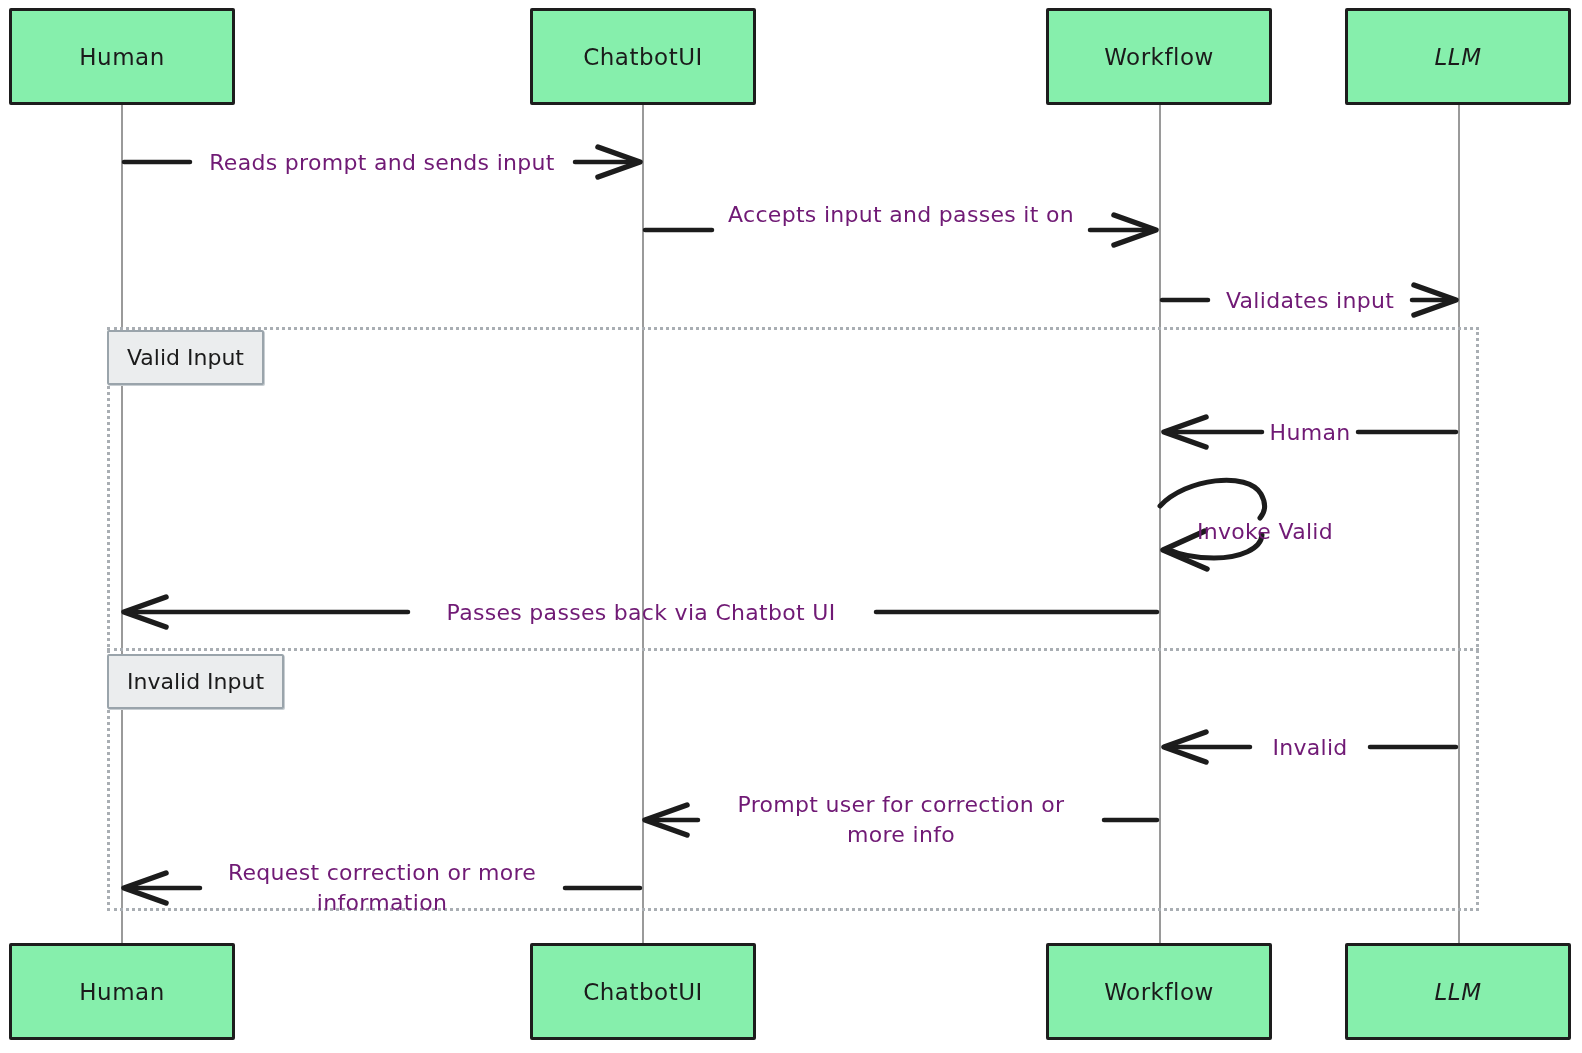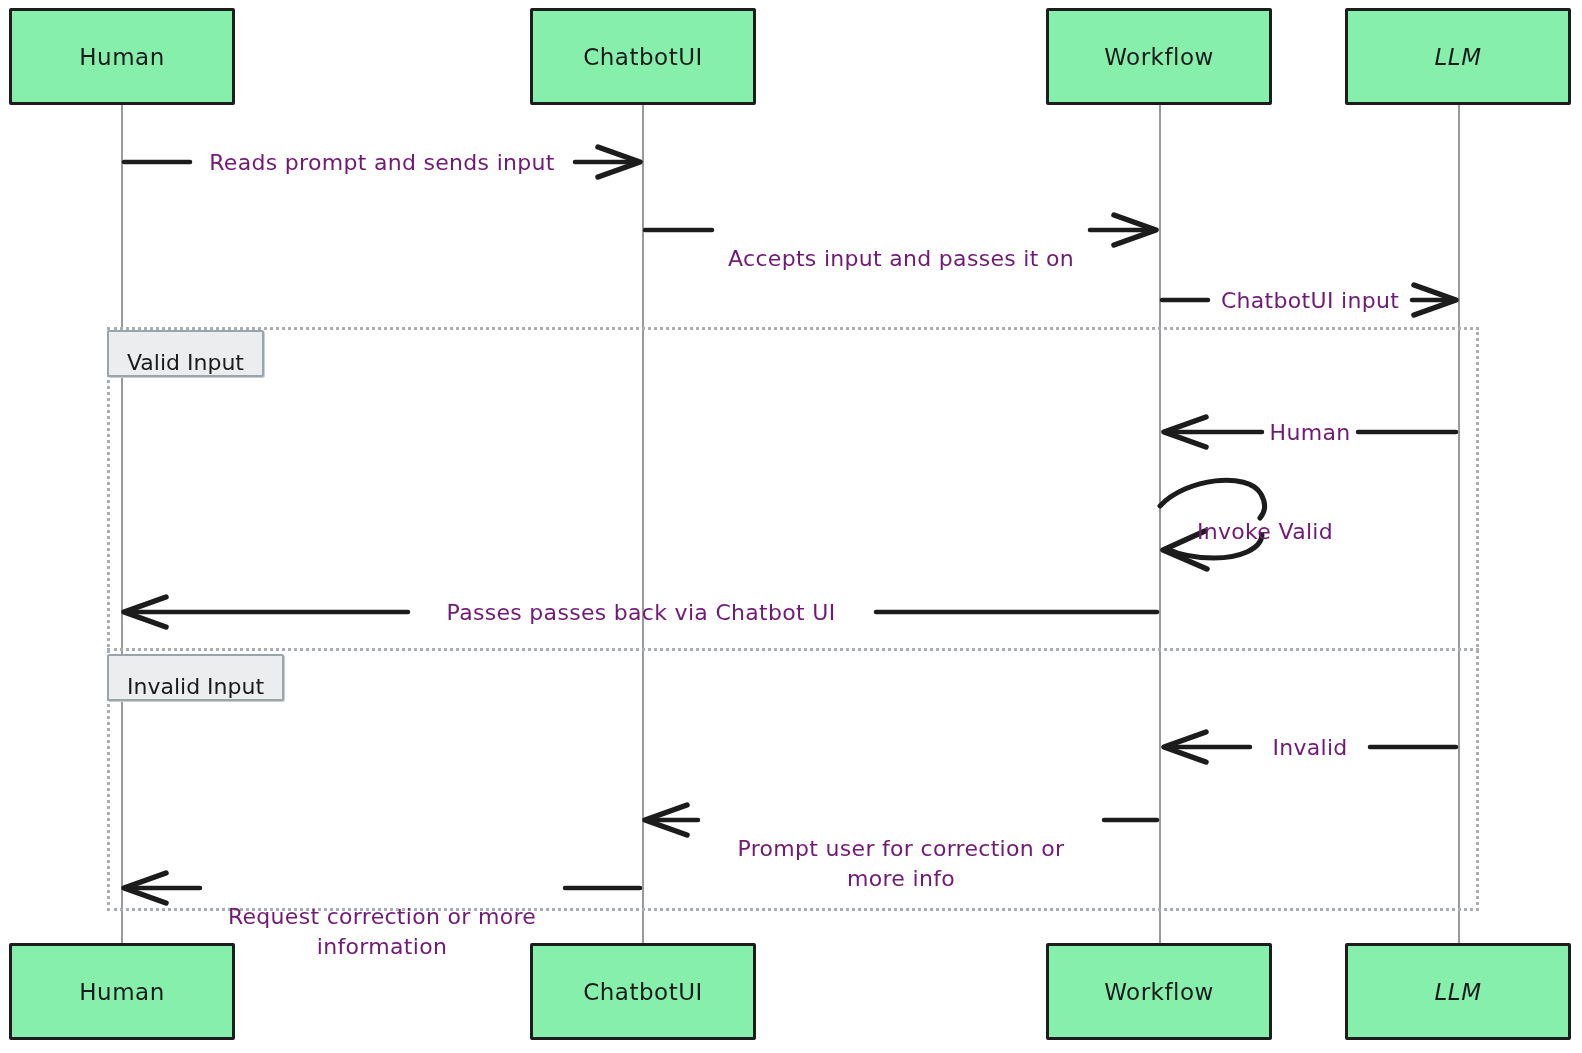--- a/index.html
+++ b/index.html
@@ -55,27 +55,27 @@
     position: absolute;
     left: 107px;
     top: 648px;
     width: 1372px;
     height: 0;
     border-top: 3px dotted #a9aeb3;
     z-index: 2;
   }
   .section-label {
     position: absolute;
-    height: 47px;
+    height: 55px;
     background: #ebedee;
     border: 2.5px solid #9aa4ab;
     border-radius: 2px;
     display: flex;
-    align-items: flex-end;
-    padding: 0 18px;
+    align-items: center;
+    padding: 8px 18px;
     font-size: 22px;
     z-index: 7;
     box-sizing: border-box;
     box-shadow: 1px 1px 0 #c8ced2;
   }
   
   .arrows {
     position: absolute;
     left: 0; top: 0;
     width: 1582px;
@@ -91,21 +91,20 @@
     text-align: center;
     z-index: 4;
     color: #701a75;
   }
   .msg.single {
     white-space: nowrap;
     transform: translate(-50%, -50%);
   }
   .msg.multi {
     line-height: 30px;
-    margin-top: 44px;
   }
 </style>
 </head>
 <body>
 
 <div class="stage">
 
   <div class="lifeline" style="left:121px"></div>
   <div class="lifeline" style="left:642px"></div>
   <div class="lifeline" style="left:1159px"></div>
@@ -168,21 +167,21 @@
       <line x1="565" y1="888" x2="640" y2="888" stroke-width="4.5"></line>
       <line x1="128" y1="888" x2="200" y2="888" stroke-width="4.5"></line>
       <path d="M 166,873 L 124,888 L 166,903" stroke-width="5.5"></path>
     </g>
   </svg>
 
   <div class="msg single" style="left:382px; top:162px">Reads prompt and sends input</div>
 
   <div class="msg multi" style="left:721px; top:200px; width:360px">Accepts input and passes it on</div>
 
-  <div class="msg single" style="left:1310px; top:300px">ChatbotUI input</div>
+  <div class="msg single" style="left:1310px; top:300px">Validates input</div>
 
   <div class="msg single" style="left:1310px; top:432px">Human</div>
 
   <div class="msg single" style="left:1265px; top:531px">Invoke Valid</div>
 
   <div class="msg single" style="left:641px; top:612px">Passes passes back via Chatbot UI</div>
 
   <div class="msg single" style="left:1310px; top:747px">Invalid</div>
 
   <div class="msg multi" style="left:706px; top:790px; width:390px">Prompt user for correction or more info</div>

